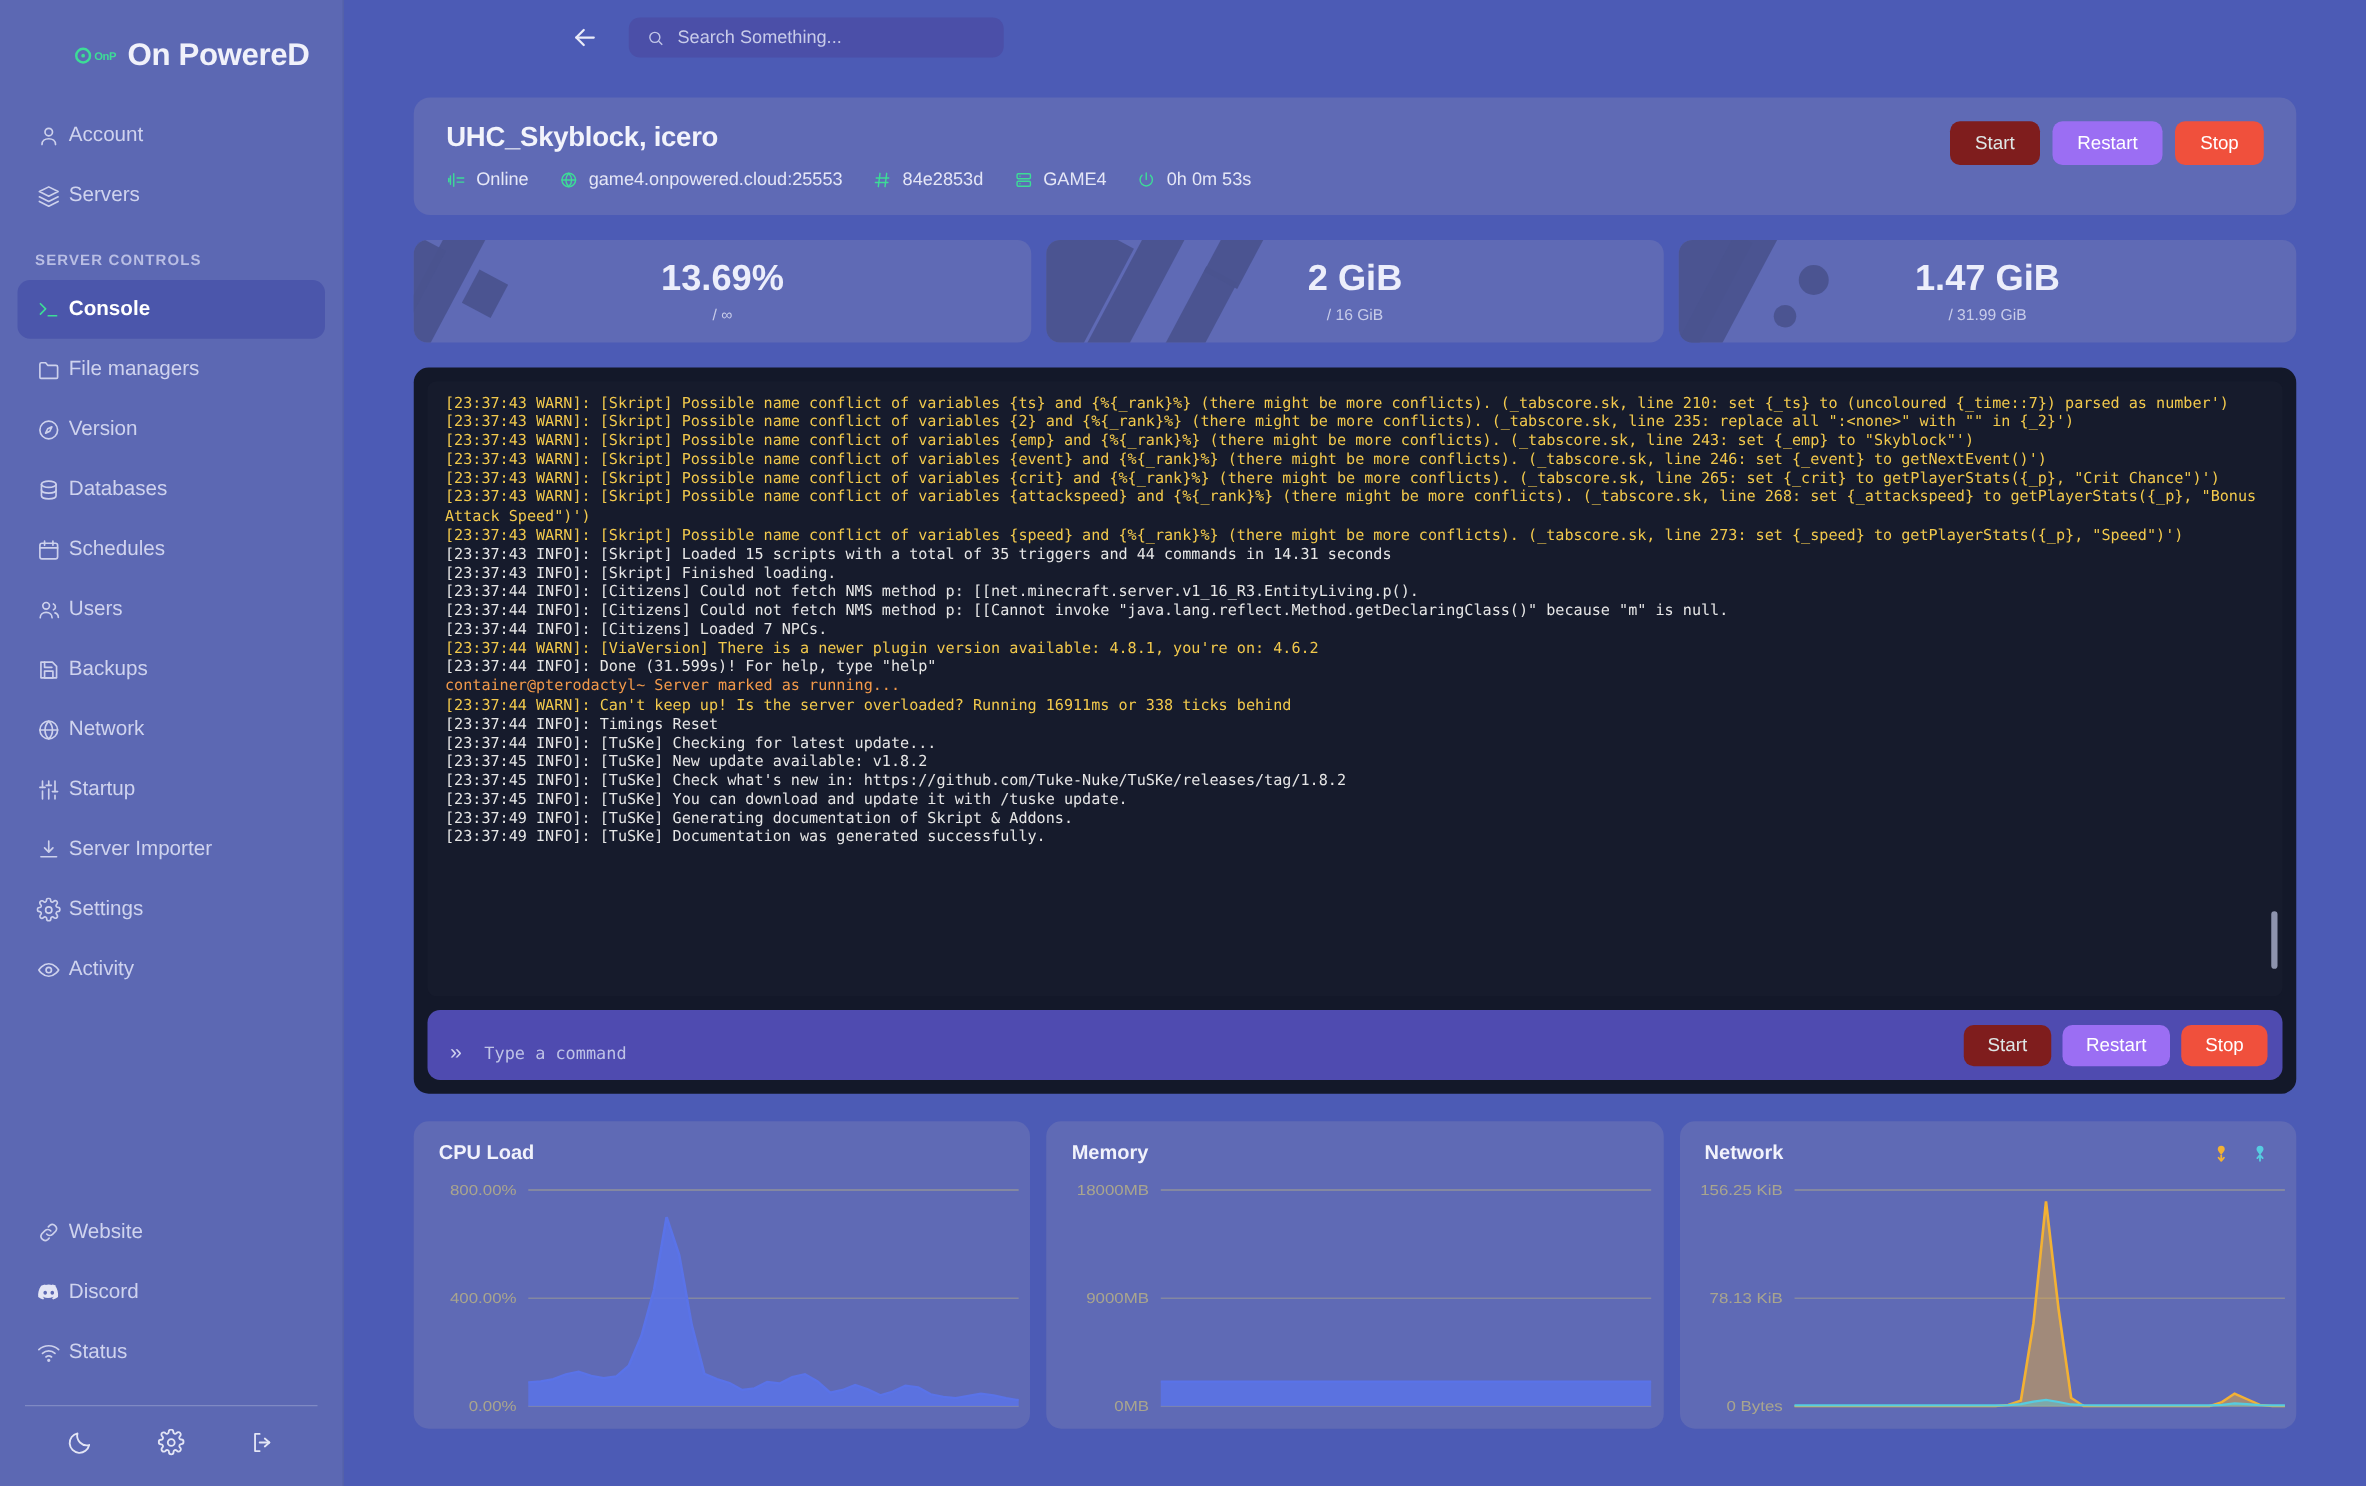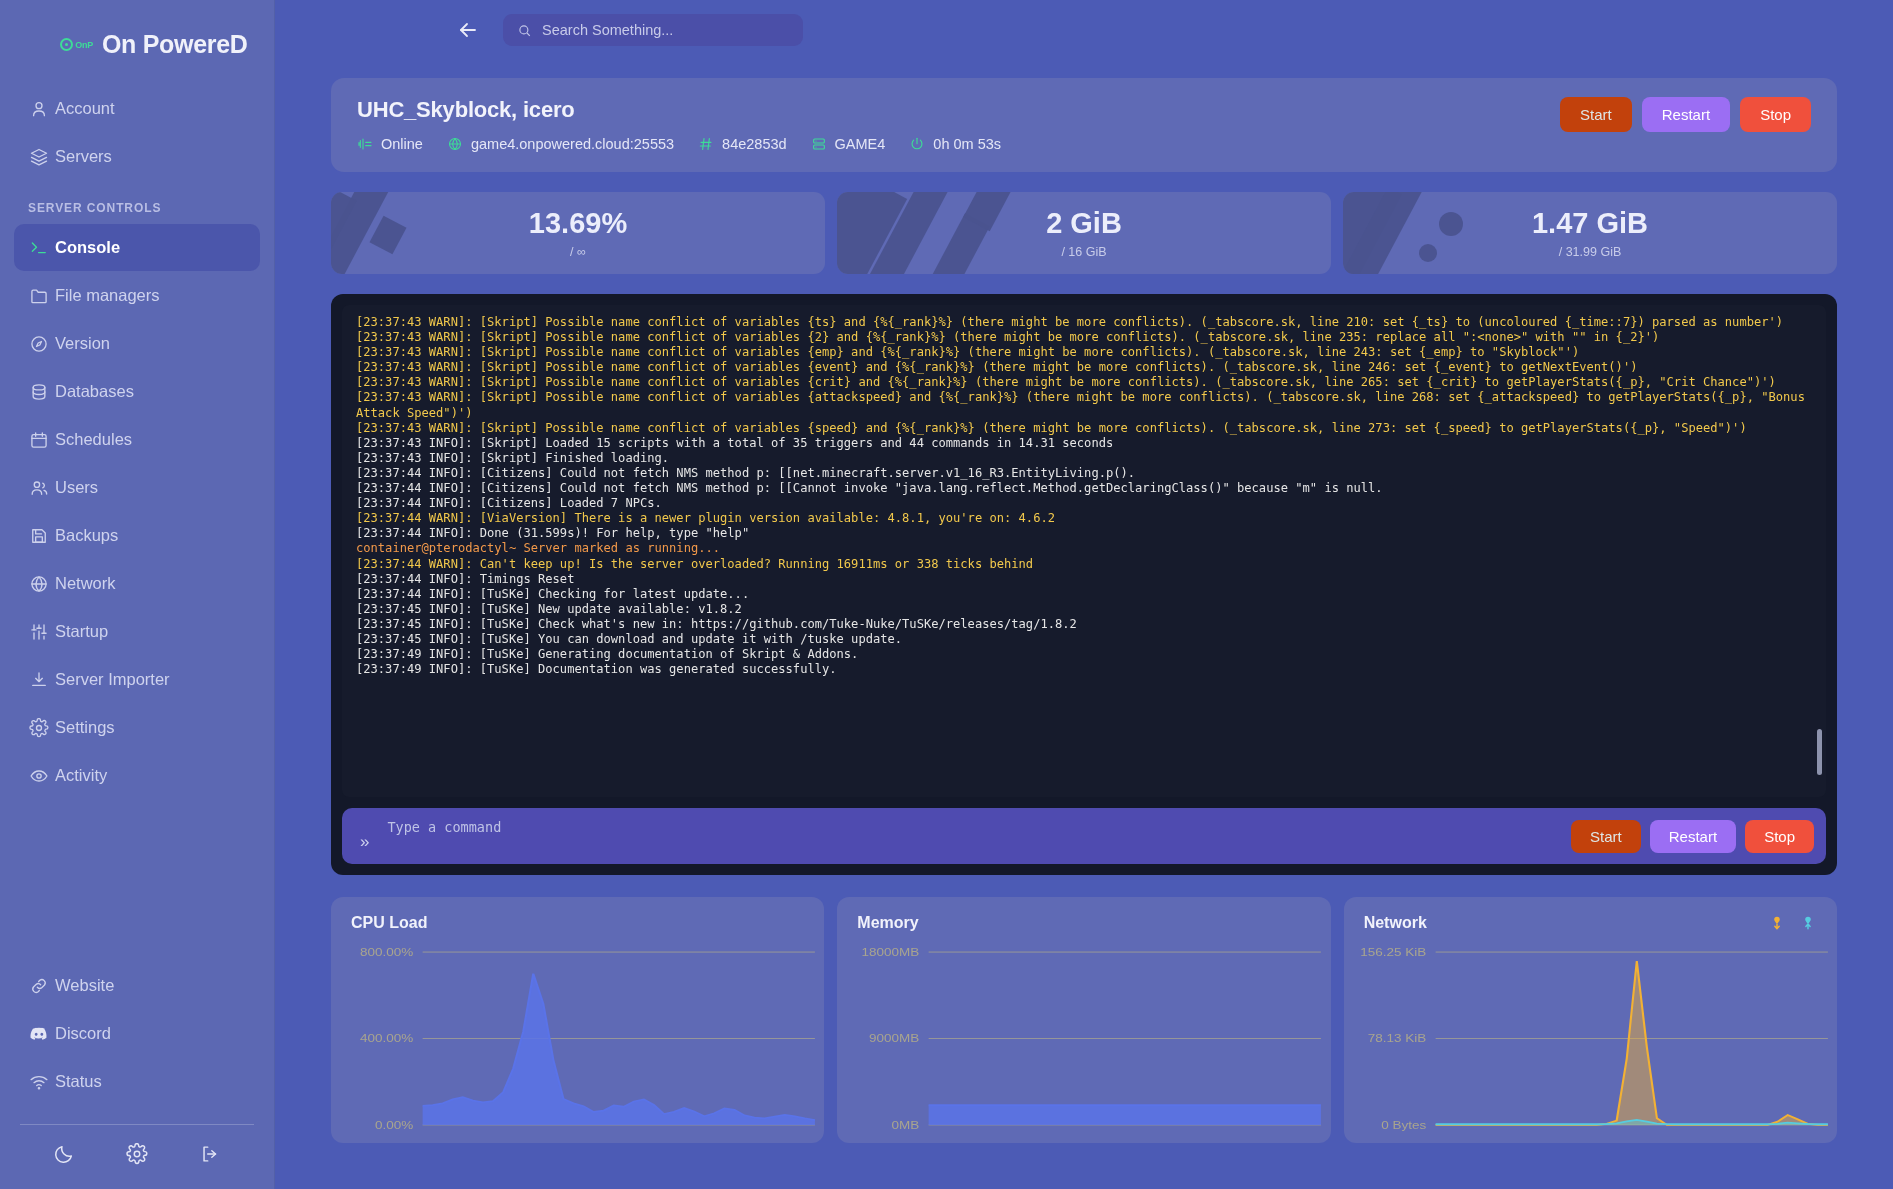--- a/index.html
+++ b/index.html
@@ -89,21 +89,21 @@
   .srv-meta { display: flex; align-items: center; gap: 24px; flex-wrap: wrap; }
   .meta { display: flex; align-items: center; gap: 8px; color: #e4e6f6; font-size: 14.5px; }
   .meta svg { width: 16px; height: 16px; stroke: #3ddc97; fill: none; stroke-width: 1.7; stroke-linecap:round; stroke-linejoin:round; }
   .meta.online span { color: #e5e7f7; }
 
   .btns { display: flex; gap: 10px; }
   .btn {
     border: none; border-radius: 8px; padding: 9px 20px; font-size: 15px;
     color: #fff; cursor: pointer; font-family: "Liberation Sans", sans-serif;
   }
-  .btn-start { background: #c2410c; color: #dfe7e6; }
+  .btn-start { background: #7f1d1d; color: #dfe7e6; }
   .btn-restart { background: #9b6ef3; }
   .btn-stop { background: #f0503c; }
 
   
   .stats { display: flex; gap: 12px; margin-top: 20px; }
   .stat {
     flex: 1 1 0; height: 82px; border-radius: 11px;
     background: #5f6ab5; position: relative; overflow: hidden;
     display: flex; flex-direction: column; align-items: center; justify-content: center;
   }
@@ -131,21 +131,21 @@
     position: absolute; right: 4px; bottom: 22px; width: 5px; height: 46px;
     border-radius: 3px; background: #8d93ad; cursor: pointer;
   }
   .cmdbar {
     margin-top: 11px; background: #4f4bb0; border-radius: 10px; height: 56px;
     display: flex; align-items: center; padding: 0 12px 0 18px; gap: 12px;
   }
   .chev { color: #cfd2ee; font-size: 17px; align-self: flex-end; margin-bottom: 12px; }
   .cmdinput { flex: 1 1 auto; position: relative; height: 100%; }
   .cmdph {
-    position: absolute; left: 6px; top: 11px; color: #bfc3e6;
+    position: absolute; left: 6px; top: 27px; color: #bfc3e6;
     font-family: "DejaVu Sans Mono", monospace; font-size: 13.5px;
   }
   .cmdbtns { display: flex; gap: 9px; }
   .cmdbtns .btn { padding: 8px 19px; font-size: 15px; }
 
   
   .graphs { display: flex; gap: 13px; margin-top: 22px; }
   .graph {
     flex: 1 1 0; height: 246px; background: #5f6ab5; border-radius: 12px;
     padding: 17px 20px 0 20px; position: relative; overflow: hidden;

